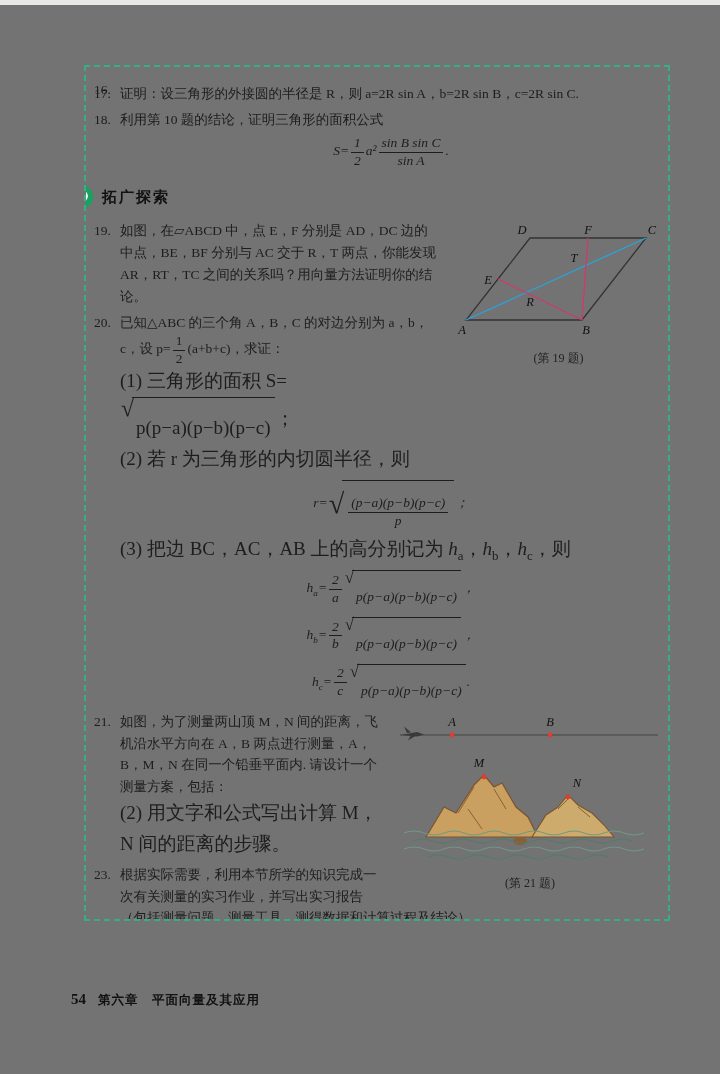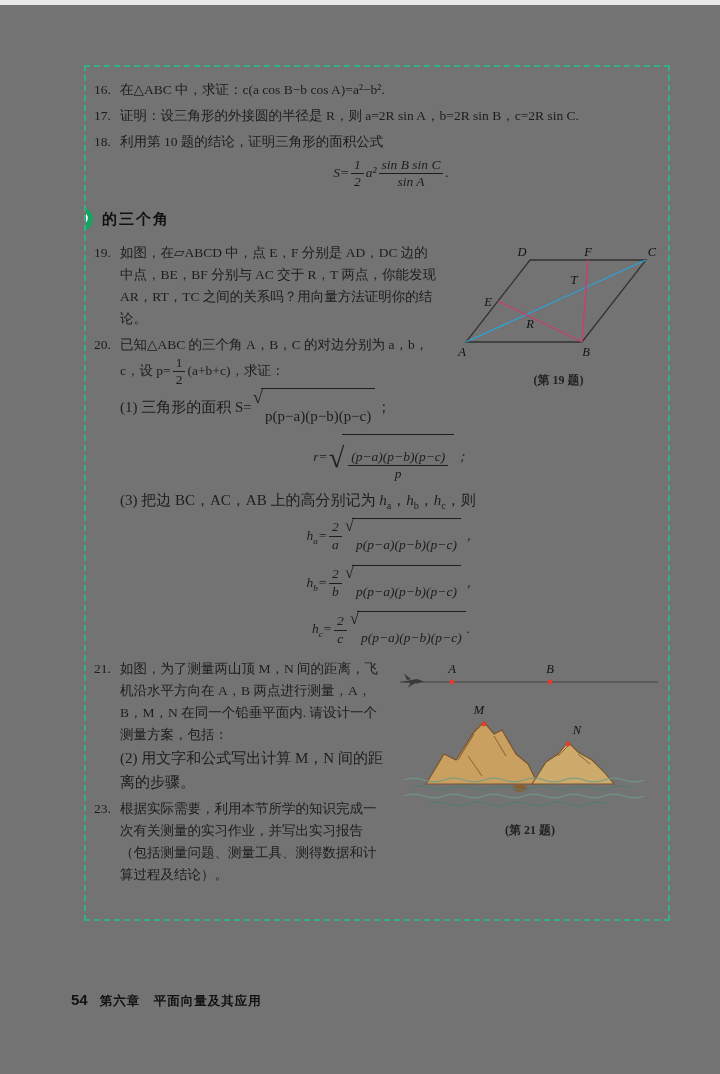--- a/index.html
+++ b/index.html
@@ -10,77 +10,76 @@
     background:#737373; overflow:hidden;
     font-family:"Liberation Serif","DejaVu Serif",serif;
     color:#1d1d1d;
   }
   .content-box {
     position:absolute; left:84px; top:60px; width:586px; height:856px;
     border:2px dashed #35b085; padding:12px 6px 6px 8px; overflow:hidden;
   }
   .prob { position:relative; padding-left:26px; font-size:13.5px; line-height:1.62; margin:0 0 4px; }
   .pnum { position:absolute; left:0; top:0; }
-  .subline { font-size:15px; line-height:1.62; }
+  .subline { font-size:19px; line-height:1.62; }
   .dformula { text-align:center; margin:5px 0 6px; font-style:italic; font-size:13.5px; }
   .dformula.hform { margin:3px 0 9px; }
   
   .frac { display:inline-block; vertical-align:middle; text-align:center; margin:0 2px; line-height:1.1; }
   .frac .num { display:block; padding:0 3px 1px; border-bottom:1px solid #1d1d1d; }
   .frac .den { display:block; padding:1px 3px 0; }
   
   .sqrt { display:inline-flex; align-items:stretch; vertical-align:middle; margin:0 1px; }
   .sqrt .sign { display:flex; align-items:flex-start; font-style:normal; line-height:1; font-size:1.25em; margin-right:-2px; }
   .sqrt .radicand { border-top:1.2px solid #1d1d1d; padding:15px 4px 0; display:inline-block; }
   .sqrt.big .sign { font-size:2.1em; align-items:center; }
   sub { font-size:0.68em; }
   
   .section-head { display:flex; align-items:center; gap:8px; margin:16px 0 10px -26px; }
   .section-title { font-family:"Liberation Sans","DejaVu Sans",sans-serif; font-weight:bold; font-size:15px; letter-spacing:2px; color:#111; }
   
   .fig19 { float:right; width:207px; margin:2px 0 4px 14px; text-align:center; }
   .fig21 { float:right; width:264px; margin:2px 0 2px 12px; text-align:center; }
-  .fig-caption { font-size:12px; margin-top:2px; color:#222;font-weight:bold; }
+  .fig-caption { font-size:12px; margin-top:2px; color:#222; }
   svg text.mlabel { font-family:"Liberation Serif","DejaVu Serif",serif; font-style:italic; font-size:12.5px; fill:#111; }
   
   .footer { position:absolute; left:71px; top:986px; display:flex; align-items:baseline; gap:12px;
-            font-family:Liberation Sans, sans-serif; color:#111; }
+            font-family:Liberation Serif, serif; color:#111; }
   .footer .pg { font-weight:bold; font-size:15px; }
   .footer .ch { font-size:12.5px; font-weight:bold; letter-spacing:1px; }
 </style>
 </head>
 <body>
 
 <div class="page">
   <div class="content-box">
 
     <div class="prob">
       <span class="pnum">16.</span>
-      <span>在△ABC 中，求证：c(a cos B−b cos A)=a²−b².</span>
     </div>
 
     <div class="prob">
       <span class="pnum">17.</span>
       <span>证明：设三角形的外接圆的半径是 R，则 a=2R sin A，b=2R sin B，c=2R sin C.</span>
     </div>
 
     <div class="prob">
       <span class="pnum">18.</span>
       <span>利用第 10 题的结论，证明三角形的面积公式</span>
       <div class="dformula">
         <span>S=</span><span class="frac"><span class="num">1</span><span class="den">2</span></span><span>a²</span><span class="frac"><span class="num">sin B sin C</span><span class="den">sin A</span></span><span>.</span>
       </div>
     </div>
 
     <div class="section-head">
       <svg width="26" height="26" viewBox="0 0 26 26">
         <circle cx="13" cy="13" r="12" fill="#17a261"></circle>
         <path d="M9.5,7.5 v12.5 M9.5,12.2 a4.6,4.6 0 1 1 4.6,4.6" stroke="#ffffff" stroke-width="2.4" fill="none" stroke-linecap="round"></path>
       </svg>
-      <span class="section-title">的三个角</span>
+      <span class="section-title">拓广探索</span>
     </div>
 
     <div class="prob">
       <div class="fig19">
         <svg width="205" height="118" viewBox="0 0 205 118">
           <polygon points="10,98 126,98 190,16 74,16" fill="none" stroke="#333" stroke-width="1.3"></polygon>
           <line x1="10" y1="98" x2="190" y2="16" stroke="#2aa3dc" stroke-width="1.3"></line>
           <line x1="126" y1="98" x2="42" y2="57" stroke="#cf3a6e" stroke-width="1.3"></line>
           <line x1="126" y1="98" x2="132" y2="16" stroke="#cf3a6e" stroke-width="1.3"></line>
           <text class="mlabel" x="66" y="12" text-anchor="middle">D</text>
@@ -100,20 +99,21 @@
 
     <div class="prob">
       <span class="pnum">20.</span>
       <span><span>已知△ABC 的三个角 A，B，C 的对边分别为 a，b，c，设 p=</span><span class="frac"><span class="num">1</span><span class="den">2</span></span><span>(a+b+c)，求证：</span></span>
       <div class="subline">
         <span>(1) 三角形的面积 S=</span><span class="sqrt">
             <span class="sign">√</span>
             <span class="radicand">p(p−a)(p−b)(p−c)</span>
           </span><span>；</span>
       </div>
+      <div class="subline">(2) 若 r 为三角形的内切圆半径，则</div>
       <div class="dformula">
         <span>r=</span><span class="sqrt big">
             <span class="sign">√</span>
             <span class="radicand"><span class="frac"><span class="num">(p−a)(p−b)(p−c)</span><span class="den">p</span></span></span>
           </span><span>；</span>
       </div>
       <div class="subline">
         <span>(3) 把边 BC，AC，AB 上的高分别记为 </span><i>h</i><sub>a</sub><span>，</span><i>h</i><sub>b</sub><span>，</span><i>h</i><sub>c</sub><span>，则</span>
       </div>
       <div class="dformula hform">

